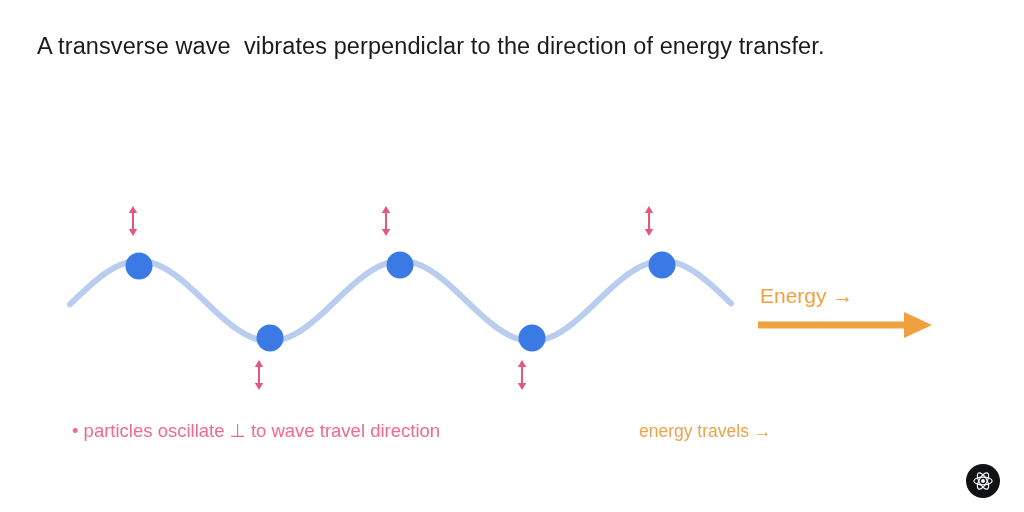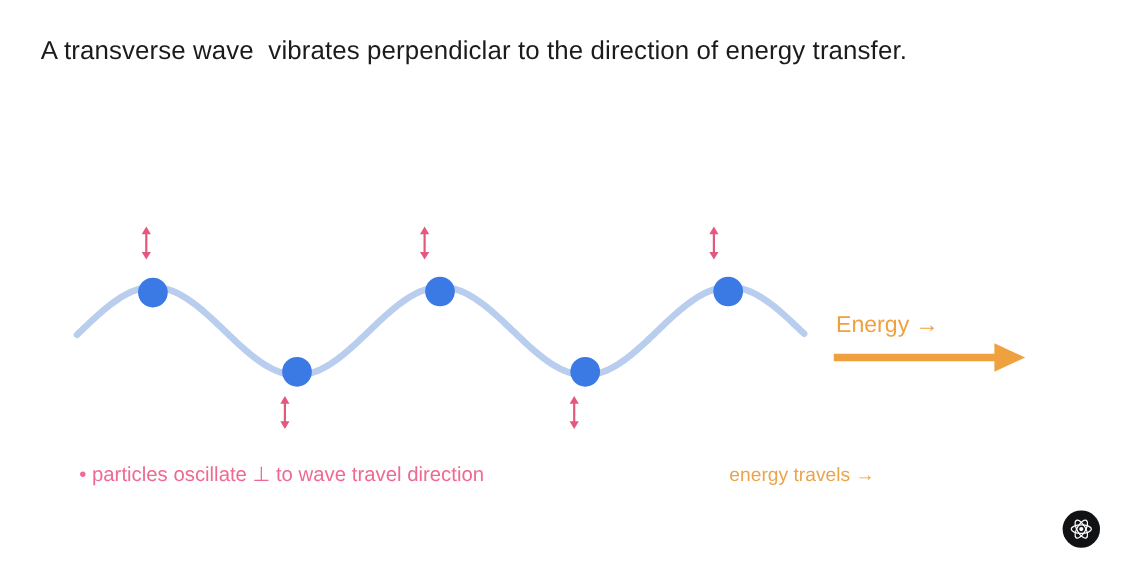--- a/index.html
+++ b/index.html
@@ -56,21 +56,20 @@
     top: 421px;
     font-size: 17.5px;
     color: #e8a košice;
     white-space: pre;
   }
   #caption-energy {
     color: #e6a martial;
   }
   .cap-orange {
     color: #e9a44c;
-    margin-left: 24px;
   }
   #logo-badge {
     position: absolute;
     left: 966px;
     top: 464px;
     width: 34px;
     height: 34px;
     border-radius: 50%;
     background: #111214;
     display: flex;

